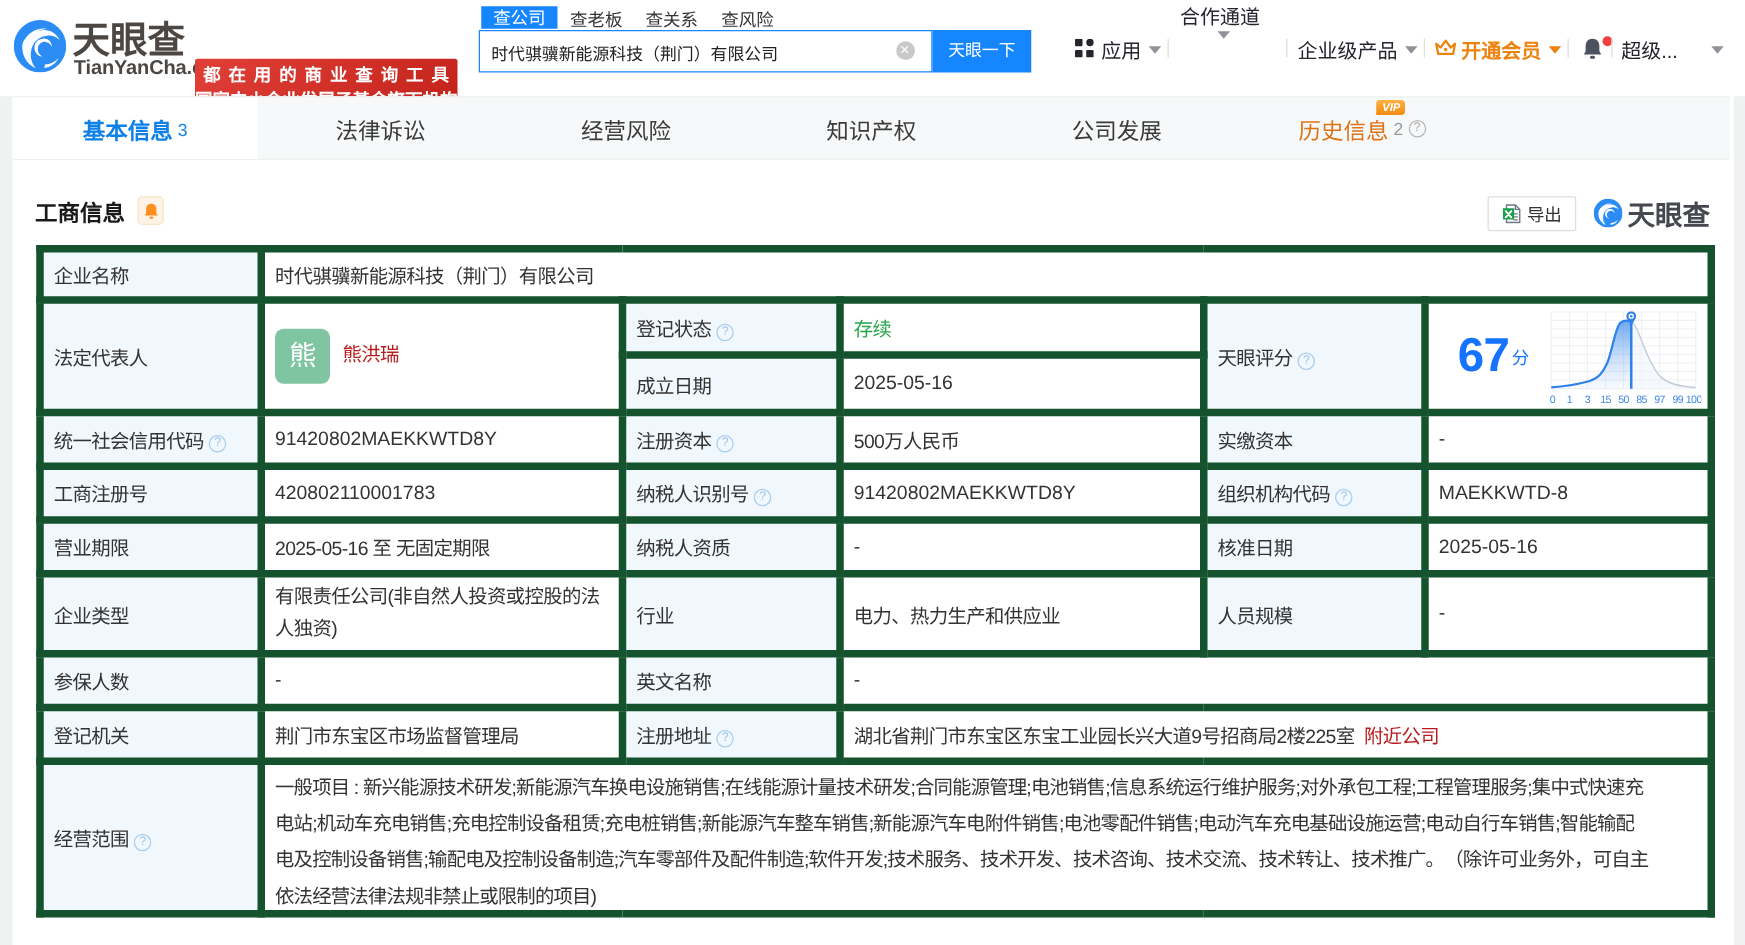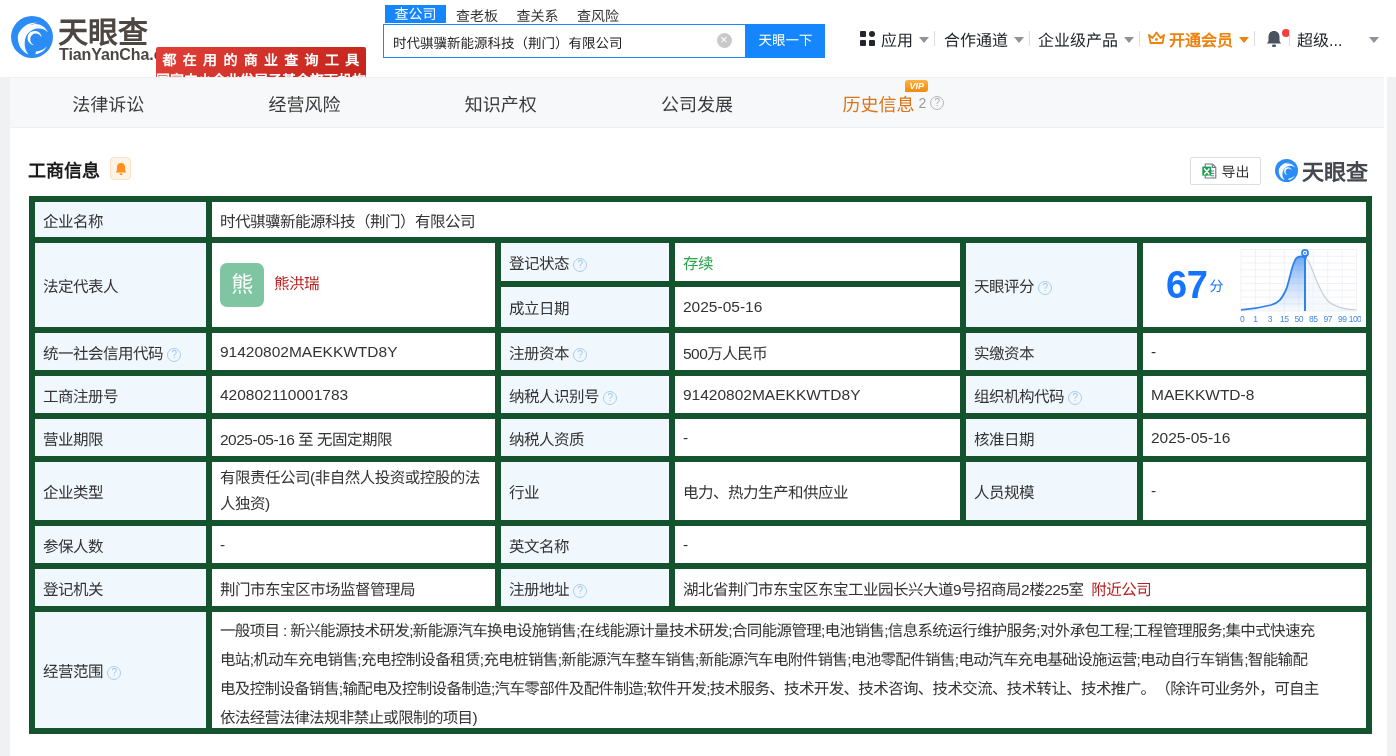--- a/index.html
+++ b/index.html
@@ -110,21 +110,21 @@
         <circle cx="12" cy="3" r="3" fill="#23262c"></circle>
         <rect x="0" y="9" width="6" height="6" rx="1" fill="#23262c"></rect>
         <rect x="9" y="9" width="6" height="6" rx="1" fill="#23262c"></rect>
       </svg>
       <span>应用</span>
         <span class="caret"></span>
     </div>
     <div class="hmenu" style="left:934px;">
         <span class="hsep"></span>
       </div>
-    <div class="hmenu" style="left:944px;">
+    <div class="hmenu" style="left:944px;flex-direction:column;">
         <span>合作通道</span>
         <span class="caret"></span>
       </div>
     <div class="hmenu" style="left:1029px;">
         <span class="hsep"></span>
       </div>
     <div class="hmenu" style="left:1038px;">
         <span>企业级产品</span>
         <span class="caret"></span>
       </div>
@@ -157,20 +157,21 @@
       </div>
     <div class="hmenu" style="left:1363px;">
         <span class="caret"></span>
       </div>
   </div>
 
   <div id="leftgray"></div>
   <div id="scrollbar"></div>
 
   <div id="tabbar">
+    <div class="ntab act">基本信息<span class="cnt">3</span></div>
     <div class="ntab">法律诉讼</div>
     <div class="ntab">经营风险</div>
     <div class="ntab">知识产权</div>
     <div class="ntab">公司发展</div>
     <div class="ntab" id="tab-hist">历史信息<span class="cnt2">2</span><span class="qmark-g">?</span><span id="vipbadge">VIP</span></div>
   </div>
 
   <div id="sechead">
     <span class="title">工商信息</span>
     <span id="bellbox">

